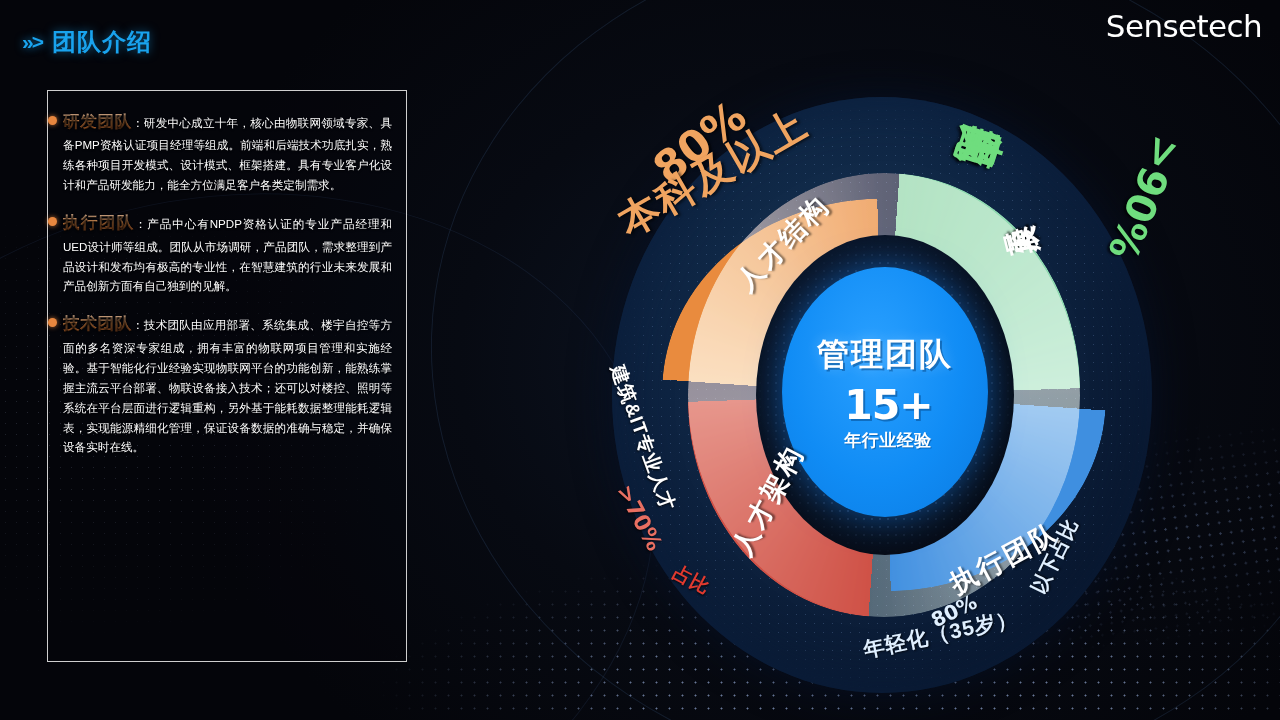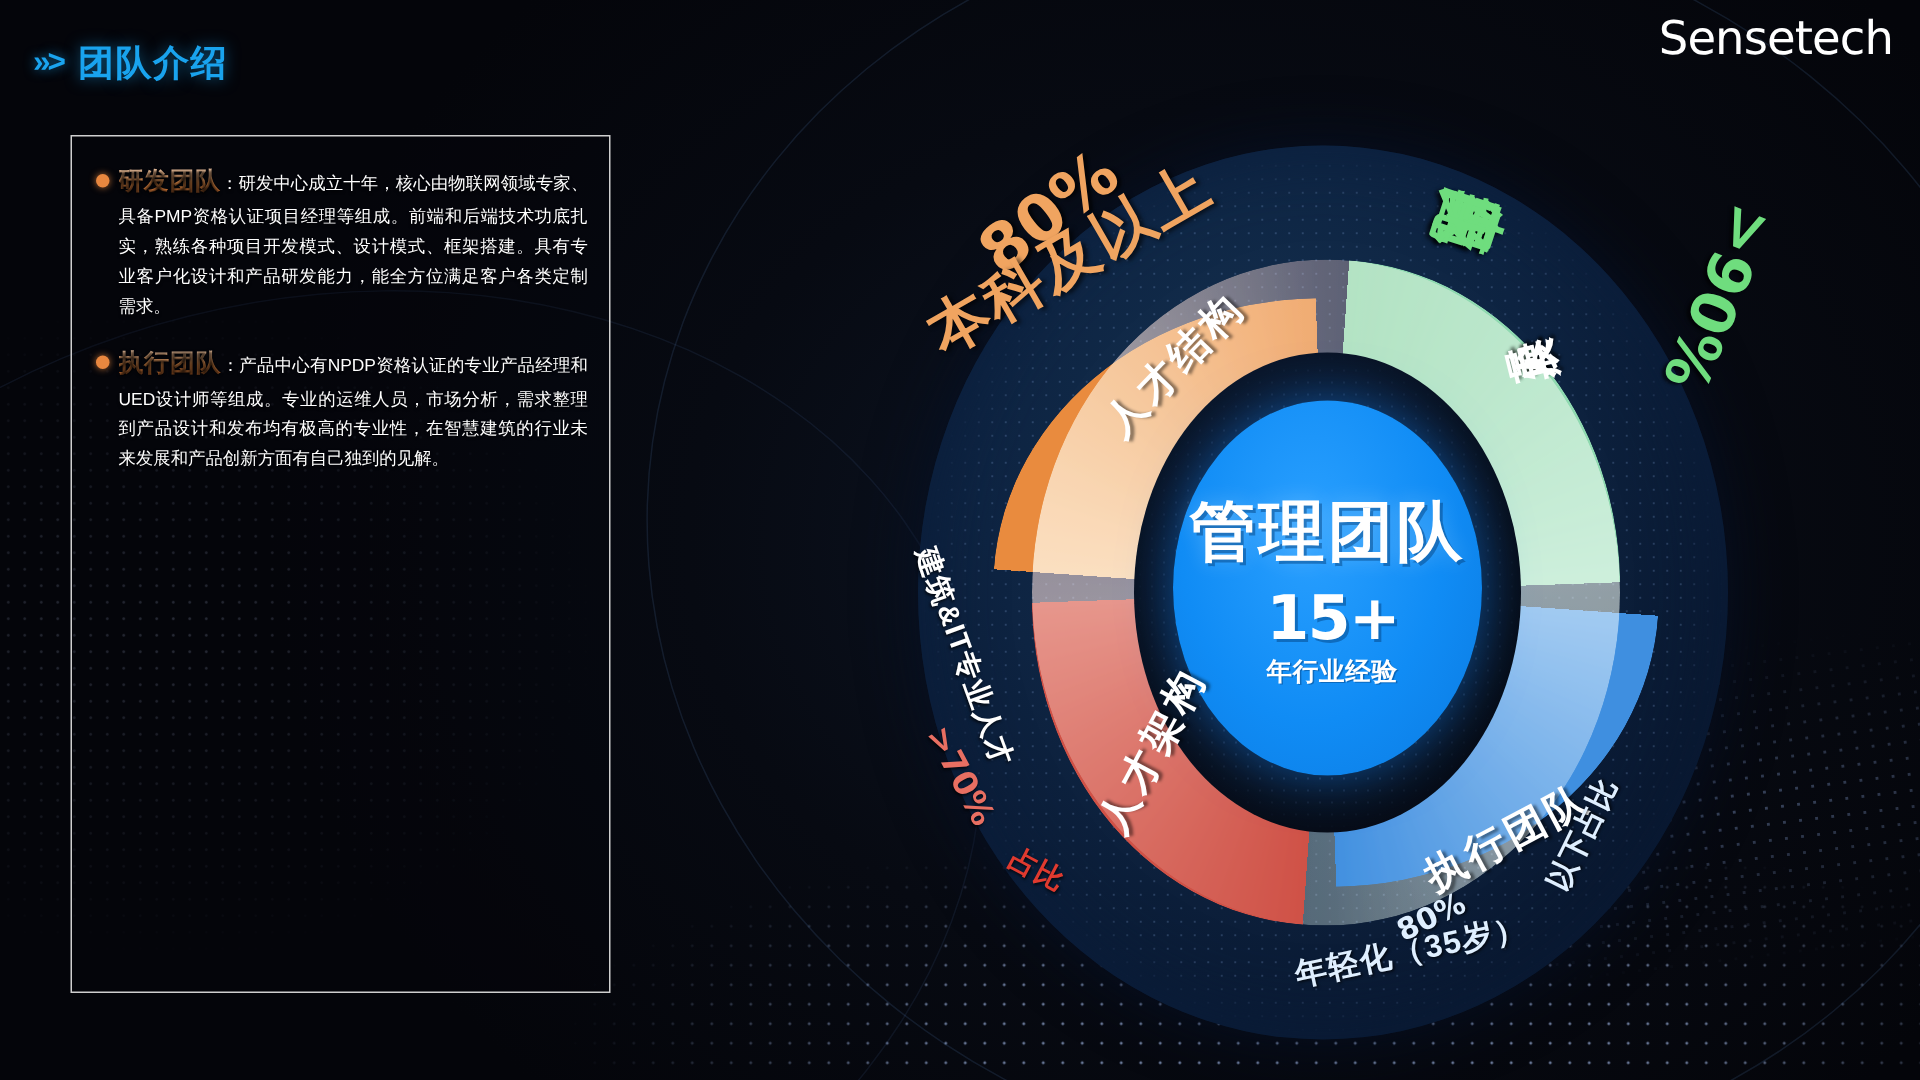--- a/index.html
+++ b/index.html
@@ -62,21 +62,21 @@
   #brand-logo{
     position:absolute; right:18px; top:8px;
     color:#fff; font-size:31px; font-weight:normal; letter-spacing:-.6px;
     font-family:"DejaVu Sans","Liberation Sans",sans-serif;
   }
 
   
   #left-panel{
     position:absolute; left:47px; top:90px; width:360px; height:572px;
     border:1px solid #cfcfcf; background:rgba(4,5,10,.18);
-    padding:16px 14px 0 16px;
+    padding:16px 14px 0 0;
   }
   .para{ display:flex; margin-bottom:13px; }
   .bullet{
     flex:0 0 auto; width:9px; height:9px; border-radius:50%;
     background:#e8873f; margin:9px 6px 0 0;
     box-shadow:0 0 5px rgba(232,135,63,.8);
   }
   .ptext{
     color:#ffffff; font-size:11.6px; line-height:1.72; text-align:justify;
     text-shadow:0 1px 2px rgba(0,0,0,.9);
@@ -164,21 +164,21 @@
     opacity:.5;
   }
   #center-circle{
     position:absolute; left:222px; top:192px; width:206px; height:250px;
     border-radius:50%;
     background:radial-gradient(ellipse at 45% 35%, #2aa0ff 0%, #108cf5 55%, #0b7ae0 100%);
     box-shadow:0 0 34px rgba(20,130,240,.55);
     display:flex; flex-direction:column; align-items:center; justify-content:center;
   }
   #center-title{
-    color:#fff; font-size:44px; font-weight:bold; letter-spacing:2px;
+    color:#fff; font-size:32px; font-weight:bold; letter-spacing:2px;
     text-shadow:2px 2px 0 rgba(0,60,120,.45), 0 0 14px rgba(255,255,255,.25);
     margin-bottom:4px;
   }
   #center-sub{ display:flex; align-items:baseline; color:#fff;flex-direction:column; }
   #center-num{
     font-size:41px; font-weight:bold; letter-spacing:-1px;
     text-shadow:2px 2px 0 rgba(0,60,120,.45);
     font-family:"DejaVu Sans","Liberation Sans",sans-serif;
   }
   #center-unit{ font-size:17px; font-weight:bold; margin-left:6px; letter-spacing:.5px;
@@ -261,23 +261,27 @@
 
   <div id="left-panel">
 
     <div class="para">
       <span class="bullet"></span>
       <div class="ptext"><span class="phead">研发团队</span><span>：</span><span>研发中心成立十年，核心由物联网领域专家、具备PMP资格认证项目经理等组成。前端和后端技术功底扎实，熟练各种项目开发模式、设计模式、框架搭建。具有专业客户化设计和产品研发能力，能全方位满足客户各类定制需求。</span></div>
     </div>
 
     <div class="para">
       <span class="bullet"></span>
-      <div class="ptext"><span class="phead">执行团队</span><span>：</span><span>产品中心有NPDP资格认证的专业产品经理和UED设计师等组成。专业的运维人员，市场分析，需求整理到产品设计和发布均有极高的专业性，在智慧建筑的行业未来发展和产品创新方面有自己独到的见解。</span></div>
-    </div>
-
+      <div class="ptext"><span class="phead">执行团队</span><span>：</span><span>产品中心有NPDP资格认证的专业产品经理和UED设计师等组成。团队从市场调研，产品团队，需求整理到产品设计和发布均有极高的专业性，在智慧建筑的行业未来发展和产品创新方面有自己独到的见解。</span></div>
+    </div>
+
+    <div class="para">
+      <span class="bullet"></span>
+      <div class="ptext"><span class="phead">技术团队</span><span>：</span><span>技术团队由应用部署、系统集成、楼宇自控等方面的多名资深专家组成，拥有丰富的物联网项目管理和实施经验。基于智能化行业经验实现物联网平台的功能创新，能熟练掌握主流云平台部署、物联设备接入技术；还可以对楼控、照明等系统在平台层面进行逻辑重构，另外基于能耗数据整理能耗逻辑表，实现能源精细化管理，保证设备数据的准确与稳定，并确保设备实时在线。</span></div>
+    </div>
 
 
   </div>
 
   <div id="donut-wrap">
 
     <div id="ring-outer"></div>
 
     <div id="segments">
       <div class="seg" id="seg-orange">

